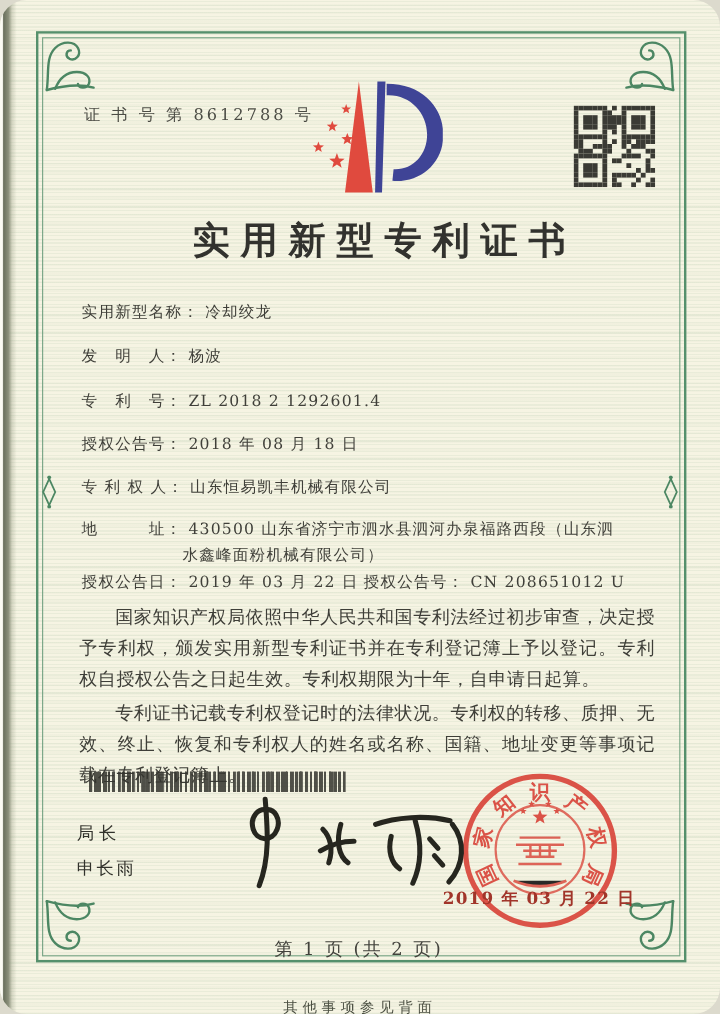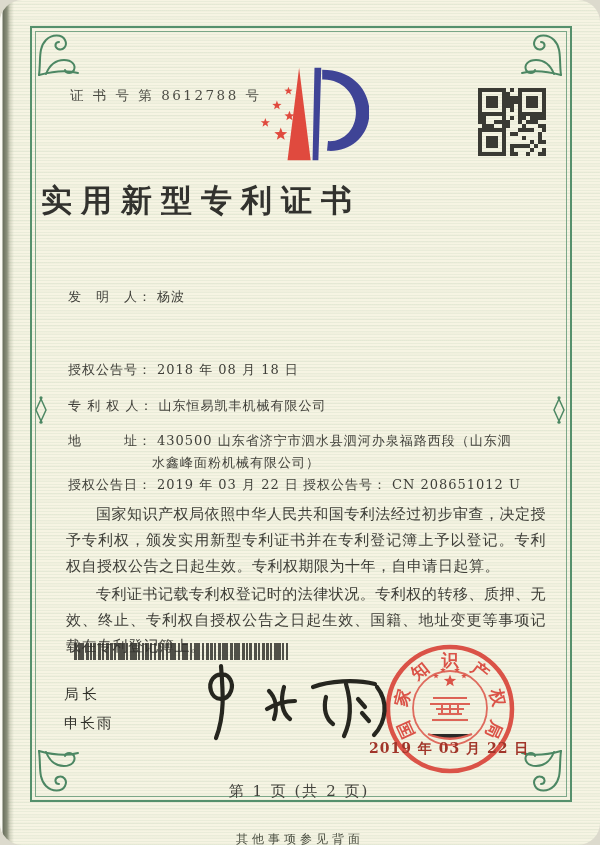--- a/index.html
+++ b/index.html
@@ -21,21 +21,21 @@
   .fl-tl{left:36px;top:32px;}
   .fl-tr{left:518px;top:32px;transform:scaleX(-1);}
   .fl-bl{left:36px;top:748px;transform:scaleY(-1);}
   .fl-br{left:518px;top:748px;transform:scale(-1,-1);}
   .edge-orn{position:absolute;z-index:2;}
   .eo-left{left:33px;top:396px;}
   .eo-right{left:551px;top:396px;}
   .cert-no{position:absolute;left:70px;top:87px;font-size:13.5px;letter-spacing:2.5px;color:#4c4c45;z-index:3;}
   .logo{position:absolute;left:233px;top:64px;z-index:3;}
   .qr{position:absolute;left:478px;top:88px;width:68px;height:68px;z-index:3;}
-  .title{position:absolute;left:0;right:0;top:180px;font-size:31px;font-weight:bold;
+  .title{position:absolute;left:0;right:0;top:180px;text-align:center;font-size:31px;font-weight:bold;
     letter-spacing:9px;text-indent:9px;color:#32322e;z-index:3;padding-left:32px;}
   .frow{position:absolute;left:68px;width:486px;font-size:13px;letter-spacing:1px;color:#3f3f39;z-index:3;white-space:nowrap;}
   .f1{top:251px}.f2{top:288px}.f3{top:325px}.f4{top:361px}.f5{top:397px}.f6{top:432px}.f7{top:476px}
   .frow .val{margin-left:5px;}
   .addr2{position:absolute;left:152px;top:454px;font-size:13px;letter-spacing:1px;color:#3f3f39;z-index:3;}
   .grant-no{position:absolute;left:225px;margin-left:10px;}
   .paras{position:absolute;left:66px;top:502px;width:480px;font-size:15px;line-height:1.72;
     text-align:justify;letter-spacing:0.5px;color:#3e3e38;z-index:3;}
   .paras p{margin:0 0 3px;text-indent:2em;}
   .barcode{position:absolute;left:74px;top:643px;width:214px;height:17px;z-index:3;opacity:.85;
@@ -275,41 +275,47 @@
       <rect x="24" y="64" width="4" height="4" fill="#3a3a34"></rect>
       <rect x="32" y="64" width="4" height="4" fill="#3a3a34"></rect>
       <rect x="36" y="64" width="4" height="4" fill="#3a3a34"></rect>
       <rect x="48" y="64" width="4" height="4" fill="#3a3a34"></rect>
       <rect x="60" y="64" width="4" height="4" fill="#3a3a34"></rect>
       <rect x="64" y="64" width="4" height="4" fill="#3a3a34"></rect>
     </svg>
 
   <div class="title">实用新型专利证书</div>
 
+  <div class="frow f1">
+    <span>实用新型名称：</span><span class="val">冷却绞龙</span>
+  </div>
   <div class="frow f2">
     <span>发　明　人：</span><span class="val">杨波</span>
+  </div>
+  <div class="frow f3">
+    <span>专　利　号：</span><span class="val">ZL 2018 2 1292601.4</span>
   </div>
   <div class="frow f4">
     <span>授权公告号：</span><span class="val">2018 年 08 月 18 日</span>
   </div>
   <div class="frow f5">
     <span>专 利 权 人：</span><span class="val">山东恒易凯丰机械有限公司</span>
   </div>
   <div class="frow f6">
     <span>地　　　址：</span><span class="val">430500 山东省济宁市泗水县泗河办泉福路西段（山东泗</span>
   </div>
   <div class="addr2">水鑫峰面粉机械有限公司）</div>
   <div class="frow f7">
     <span>授权公告日：</span><span class="val">2019 年 03 月 22 日</span>
     <span class="grant-no"><span>授权公告号：</span><span class="val">CN 208651012 U</span></span>
   </div>
 
   <div class="paras">
     <p>国家知识产权局依照中华人民共和国专利法经过初步审查，决定授予专利权，颁发实用新型专利证书并在专利登记簿上予以登记。专利权自授权公告之日起生效。专利权期限为十年，自申请日起算。</p>
-    <p>专利证书记载专利权登记时的法律状况。专利权的转移、质押、无效、终止、专利权自授权公告之日起生效、国籍、地址变更等事项记载在专利登记簿上。</p>
+    <p>专利证书记载专利权登记时的法律状况。专利权的转移、质押、无效、终止、恢复和专利权人的姓名或名称、国籍、地址变更等事项记载在专利登记簿上。</p>
   </div>
 
   <div class="barcode"></div>
 
   <div class="director-title">局长</div>
   <div class="director-name">申长雨</div>
 
   <svg class="signature" width="215" height="88" viewBox="0 0 215 88" fill="none" stroke="#26261f" stroke-width="4.2" stroke-linecap="round" stroke-linejoin="round">
     <path d="M40,18 C32,16 25,24 28,34 C31,44 44,45 48,34 C51,26 46,16 38,18"></path>
     <path d="M38,9 C40,34 42,58 33,81"></path>

